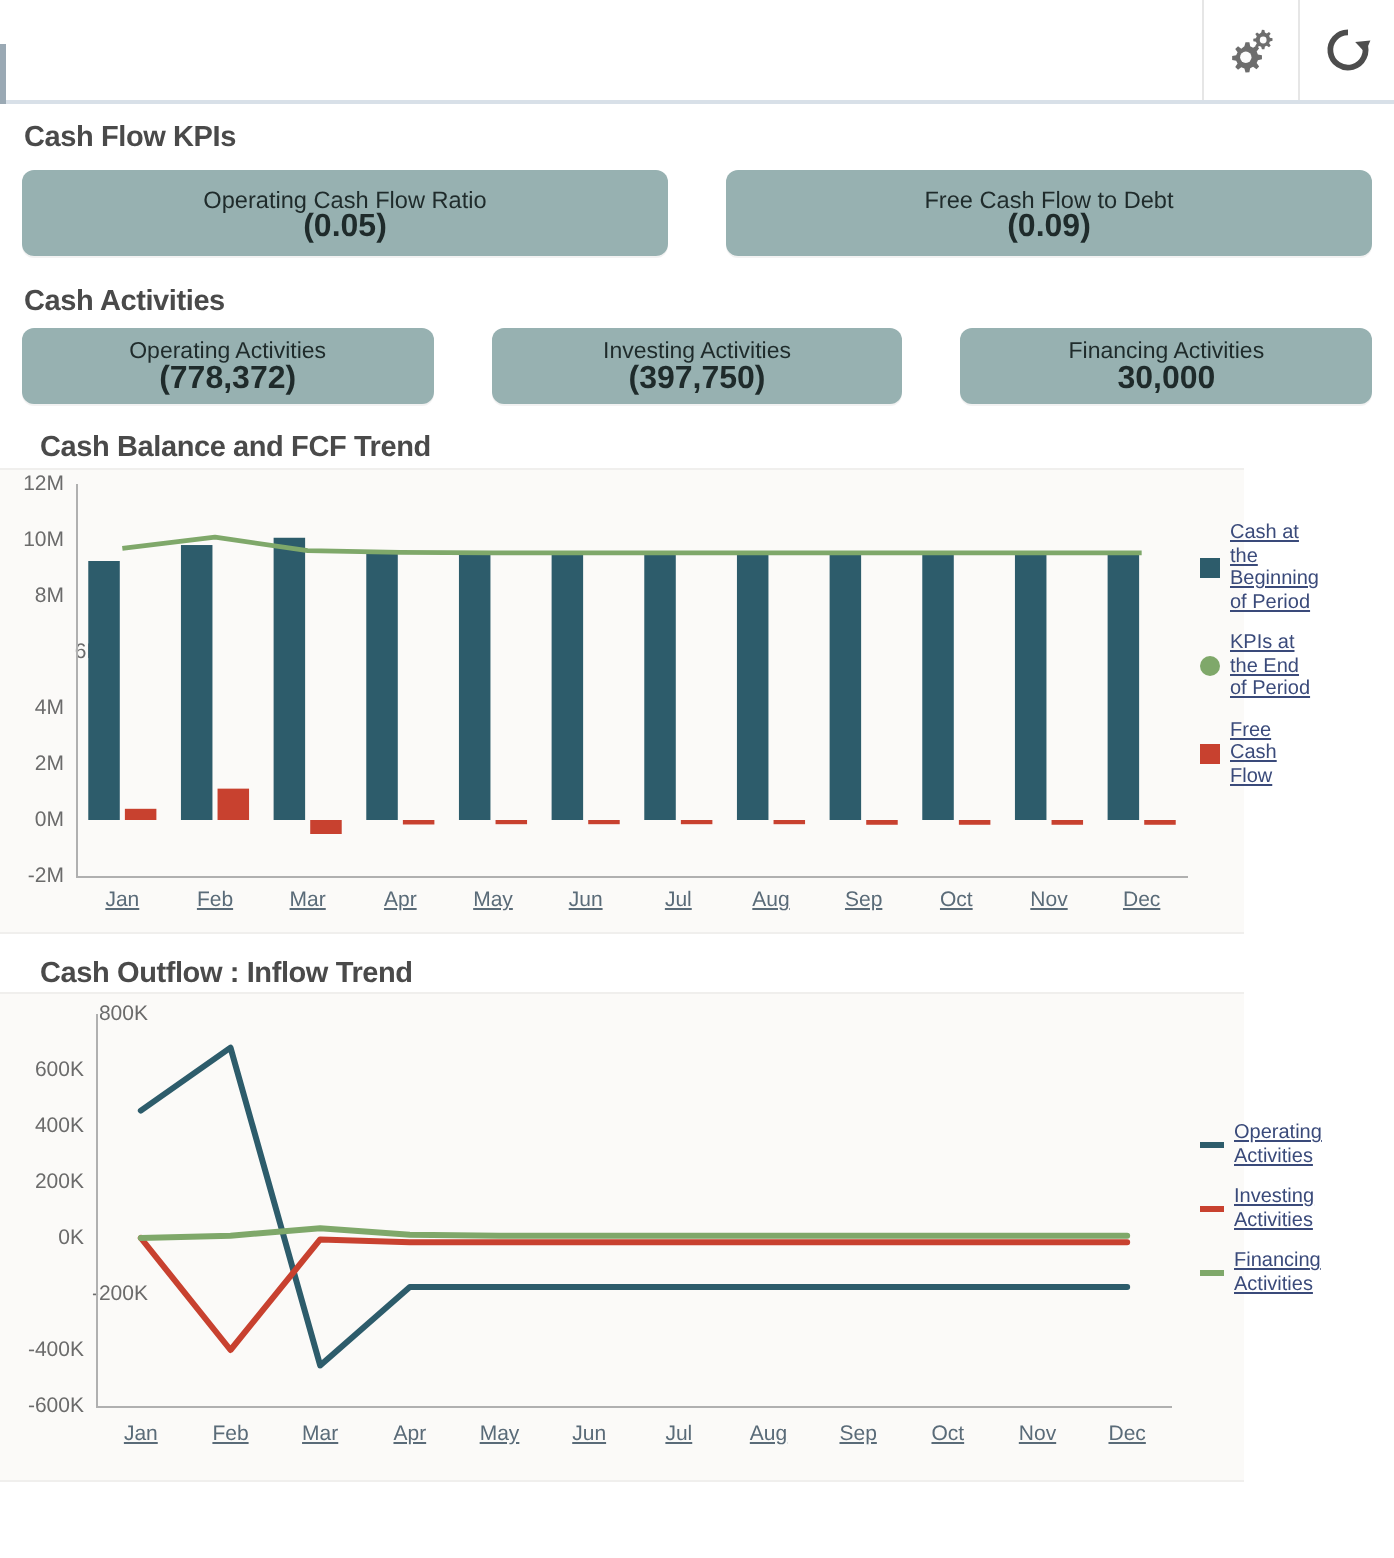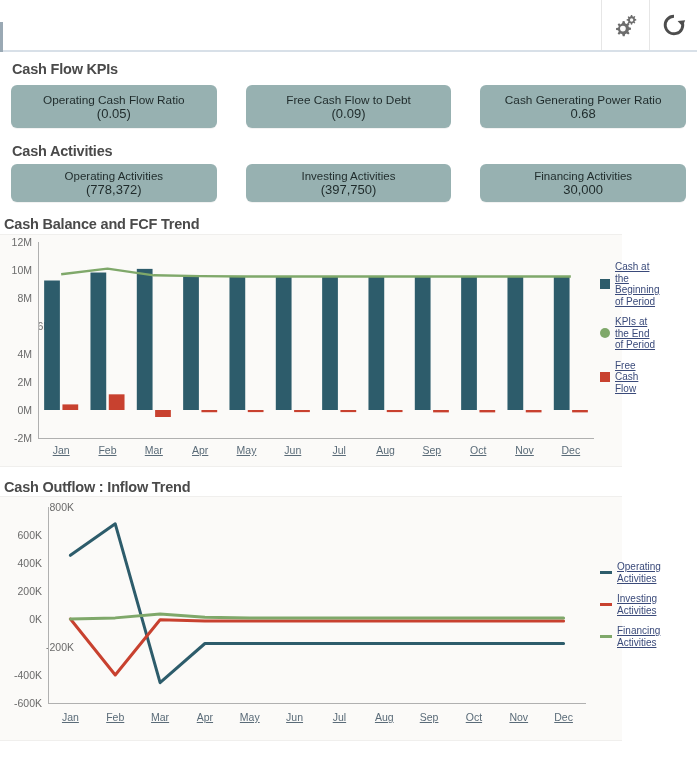--- a/index.html
+++ b/index.html
@@ -47,27 +47,27 @@
     background: #97b1b1;
     color: #1f2b2b;
     text-align: left;
     display: flex; flex-direction: column; align-items: center; justify-content: center;
     cursor: pointer;
     box-shadow: 0 1px 0 rgba(0,0,0,0.05);
   }
   #kpi-row .card { height: 43px; }
   #act-row .card { height: 38px; }
   .card-label { font-size: 11.5px; line-height: 14px; }
-  .card-value { font-size: 13px; font-weight: normal; line-height: 14px; }
+  .card-value { font-size: 16px; font-weight: bold; line-height: 14px; }
   #kpi-row .card-label { font-size: 11.8px; }
 
   
   .chart-title {
     font-size: 14.5px; font-weight: bold; color: #4a4a4a;
-    padding-left: 4px; letter-spacing: -0.2px;
+    padding-left: 20px; letter-spacing: -0.2px;
   }
   #chart1-title { position: absolute; left: 0; top: 216px; }
   #chart2-title { position: absolute; left: 0; top: 479px; }
 
   .chart-panel {
     position: absolute; left: 0; width: 622px;
     background: #fbfaf8;
     border-top: 1px solid #f0efed;
     border-bottom: 1px solid #f0efed;
   }
@@ -131,24 +131,20 @@
   <div class="sec-title" id="kpi-title">Cash Flow KPIs</div>
 
   <div class="card-row" id="kpi-row">
     <div class="card">
       <div class="card-label">Operating Cash Flow Ratio</div>
       <div class="card-value">(0.05)</div>
     </div>
     <div class="card">
       <div class="card-label">Free Cash Flow to Debt</div>
       <div class="card-value">(0.09)</div>
-    </div>
-    <div class="card">
-      <div class="card-label">Cash Generating Power Ratio</div>
-      <div class="card-value">0.68</div>
     </div>
   </div>
 
   <div class="sec-title" id="act-title">Cash Activities</div>
 
   <div class="card-row" id="act-row">
     <div class="card">
       <div class="card-label">Operating Activities</div>
       <div class="card-value">(778,372)</div>
     </div>

